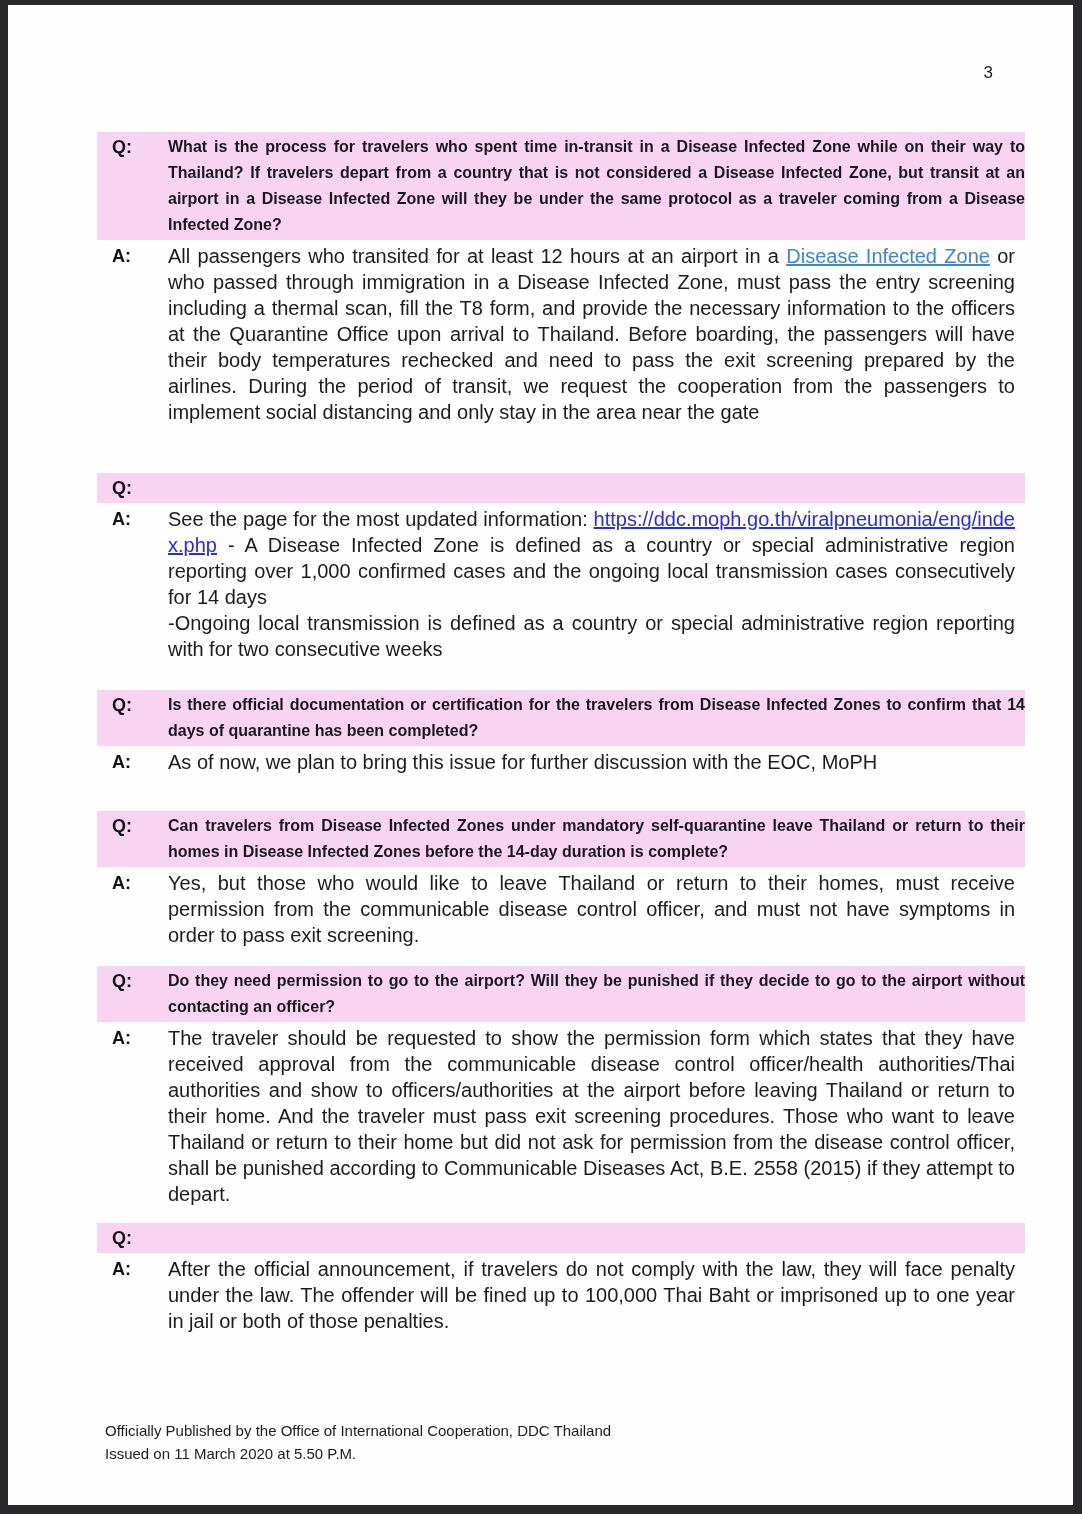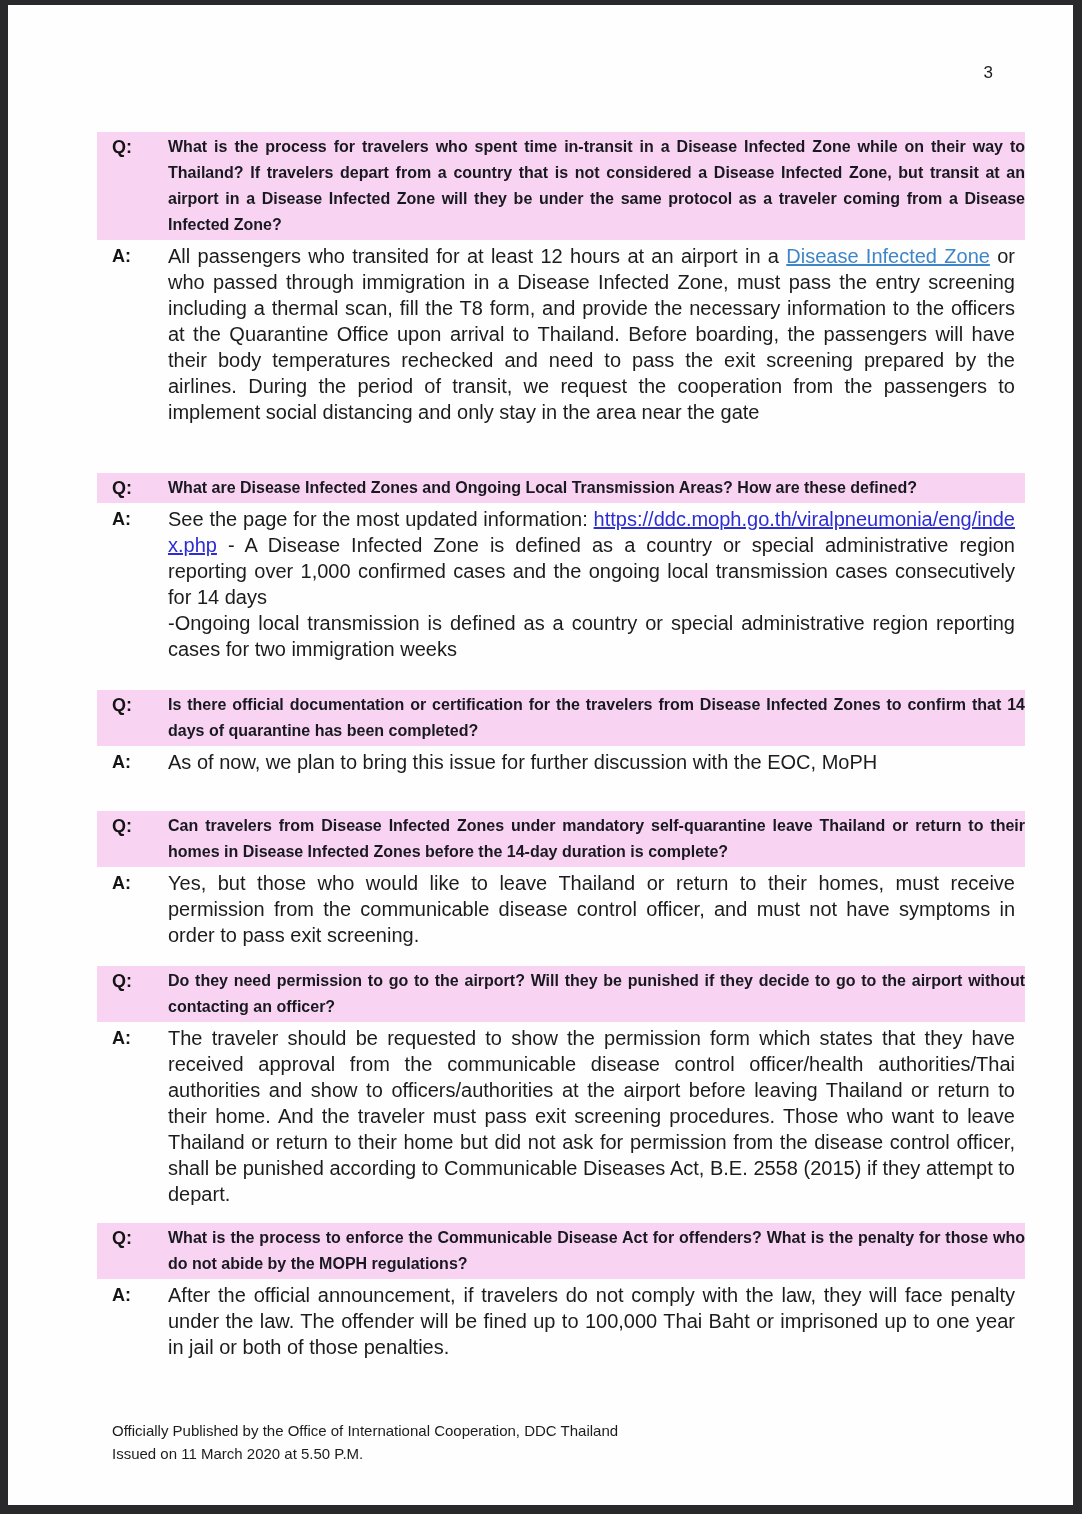--- a/index.html
+++ b/index.html
@@ -72,21 +72,21 @@
     line-height: 26px;
     text-align: justify;
     padding-right: 10px;
     color: #1c1c1c;
   }
   a.link { text-decoration: underline; cursor: pointer; }
   a.link-light { color: #3e86c8; }
   a.link-deep { color: #2d2dd3; word-break: break-all; }
   .footer {
     position: absolute;
-    left: 104px;
+    left: 97px;
     bottom: 40px;
     font-size: 15px;
     line-height: 23px;
     color: #1c1c1c;
   }
 </style>
 </head>
 <body>
 
 <div class="page">
@@ -102,27 +102,26 @@
       </div>
       <div class="a-row">
         <div class="label">A:</div>
         <div class="a-text"><span>All passengers who transited for at least 12 hours at an airport in a </span><a class="link link-light">Disease Infected Zone</a><span> or who passed through immigration in a Disease Infected Zone, must pass the entry screening including a thermal scan, fill the T8 form, and provide the necessary information to the officers at the Quarantine Office upon arrival to Thailand. Before boarding, the passengers will have their body temperatures rechecked and need to pass the exit screening prepared by the airlines. During the period of transit, we request the cooperation from the passengers to implement social distancing and only stay in the area near the gate</span></div>
       </div>
     </section>
 
     <section class="qa-block b2">
       <div class="q-row">
         <div class="label">Q:</div>
-        <div class="q-text">What are Disease Infected Zones and Ongoing Local Transmission Areas? How are these defined?</div>
       </div>
       <div class="a-row">
         <div class="label">A:</div>
         <div class="a-text">
           <div><span>See the page for the most updated information: </span><a class="link link-deep">https://ddc.moph.go.th/viralpneumonia/eng/index.php</a><span> - A Disease Infected Zone is defined as a country or special administrative region reporting over 1,000 confirmed cases and the ongoing local transmission cases consecutively for 14 days</span></div>
-          <div>-Ongoing local transmission is defined as a country or special administrative region reporting cases for two immigration weeks</div>
+          <div>-Ongoing local transmission is defined as a country or special administrative region reporting with for two consecutive weeks</div>
         </div>
       </div>
     </section>
 
     <section class="qa-block b3">
       <div class="q-row">
         <div class="label">Q:</div>
         <div class="q-text">Is there official documentation or certification for the travelers from Disease Infected Zones to confirm that 14 days of quarantine has been completed?</div>
       </div>
       <div class="a-row">
@@ -149,21 +148,20 @@
       </div>
       <div class="a-row">
         <div class="label">A:</div>
         <div class="a-text">The traveler should be requested to show the permission form which states that they have received approval from the communicable disease control officer/health authorities/Thai authorities and show to officers/authorities at the airport before leaving Thailand or return to their home. And the traveler must pass exit screening procedures. Those who want to leave Thailand or return to their home but did not ask for permission from the disease control officer, shall be punished according to Communicable Diseases Act, B.E. 2558 (2015) if they attempt to depart.</div>
       </div>
     </section>
 
     <section class="qa-block b6">
       <div class="q-row">
         <div class="label">Q:</div>
-        <div class="q-text">What is the process to enforce the Communicable Disease Act for offenders? What is the penalty for those who do not abide by the MOPH regulations?</div>
       </div>
       <div class="a-row">
         <div class="label">A:</div>
         <div class="a-text">After the official announcement, if travelers do not comply with the law, they will face penalty under the law. The offender will be fined up to 100,000 Thai Baht or imprisoned up to one year in jail or both of those penalties.</div>
       </div>
     </section>
 
   </div>
 
   <div class="footer">

